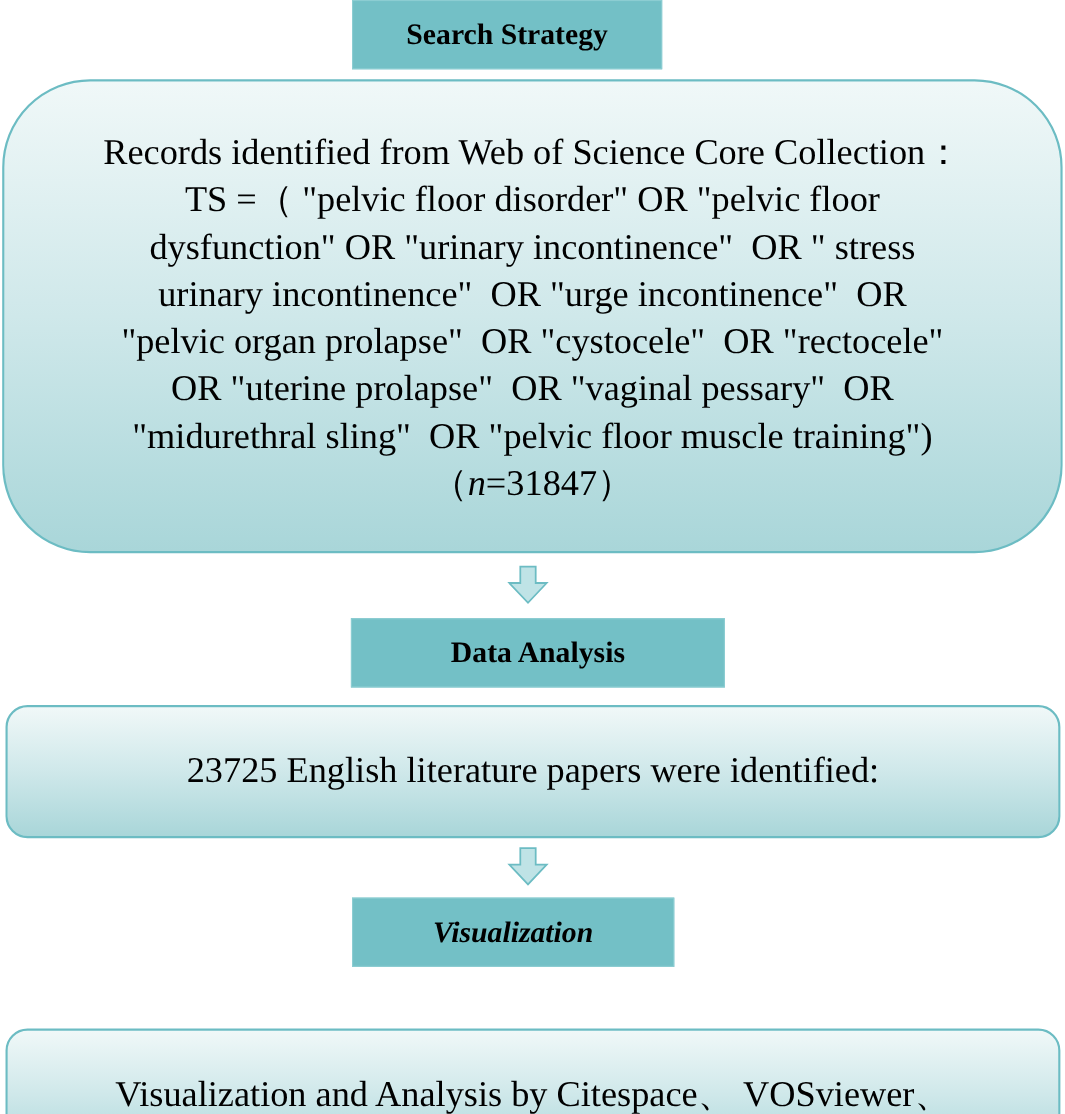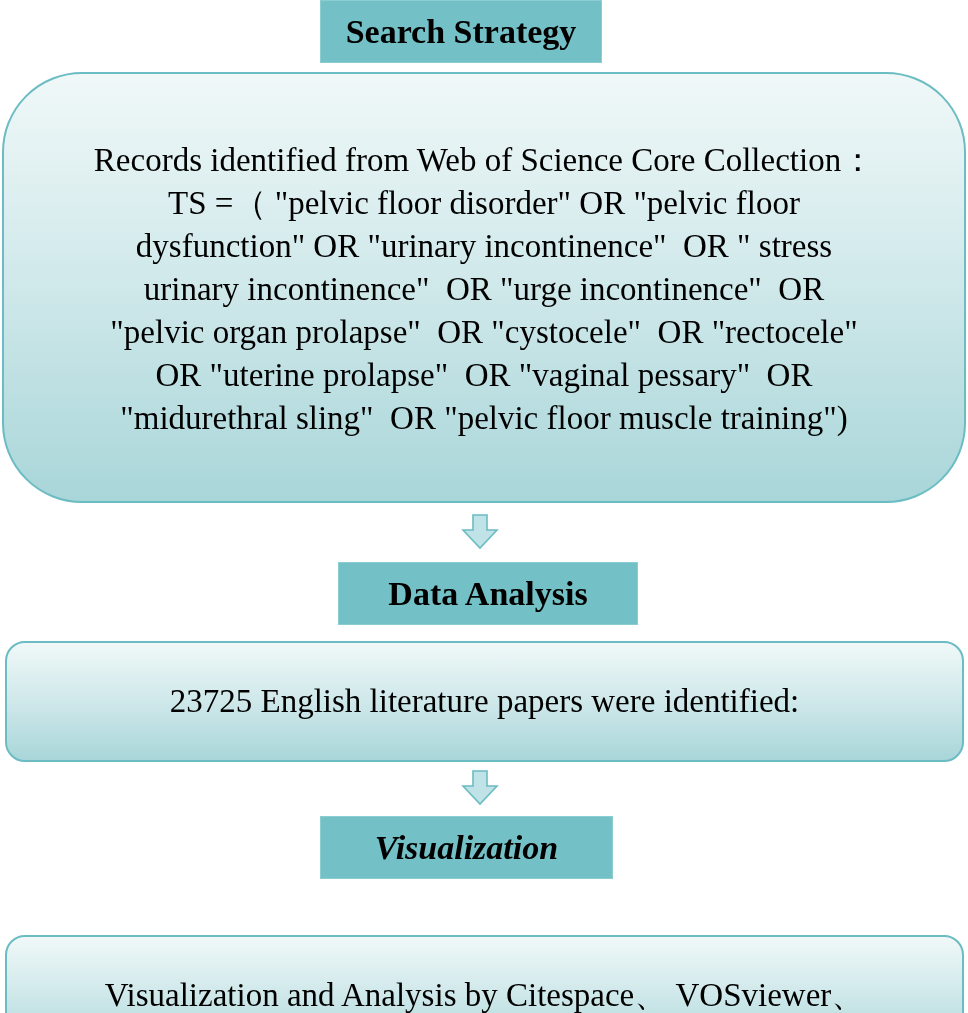--- a/index.html
+++ b/index.html
@@ -1,21 +1,21 @@
 <!DOCTYPE html>
 <html><head>
 <meta charset="utf-8">
 <style>
   html, body { margin:0; padding:0; background:#ffffff; }
   body { width:968px; height:1013px; position:relative; overflow:hidden;
          font-family:"Liberation Serif","DejaVu Serif",serif; color:#000; }
   .header {
     position:absolute; background:#73c0c6; border:1px solid #8ccdd2;
     display:flex; align-items:center; justify-content:center;
-    font-weight:bold; font-size:34px; box-sizing:border-box;
+    font-weight:bold; font-size:27px; box-sizing:border-box;
   }
   .box {
     position:absolute; box-sizing:border-box;
     border:2px solid #6cbcc3;
     background:linear-gradient(to bottom, #f0f8f8 0%, #cfe8ea 50%, #a9d6d9 100%);
     display:flex; flex-direction:column; align-items:center; justify-content:center;
     text-align:center; font-size:33px; line-height:43px;
   }
   .arrow { position:absolute; }
   .line { display:block; white-space:pre; }
@@ -29,27 +29,28 @@
 </div>
 
 <div class="box" style="left:2px; top:72px; width:964px; height:431px; border-radius:80px; padding-top:4px;">
   <span class="line">Records identified from Web of Science Core Collection：</span>
   <span class="line">TS =（ "pelvic floor disorder" OR "pelvic floor</span>
   <span class="line">dysfunction" OR "urinary incontinence"  OR " stress</span>
   <span class="line">urinary incontinence"  OR "urge incontinence"  OR</span>
   <span class="line">"pelvic organ prolapse"  OR "cystocele"  OR "rectocele"</span>
   <span class="line">OR "uterine prolapse"  OR "vaginal pessary"  OR</span>
   <span class="line">"midurethral sling"  OR "pelvic floor muscle training")</span>
+  <span class="line"><span>（</span><i>n</i><span>=31847）</span></span>
 </div>
 
 <svg class="arrow" style="left:461px; top:514px;" width="38" height="36" viewBox="0 0 38 36">
   <polygon points="12,1 26,1 26,16 36,16 19,34 2,16 12,16" fill="#bfe3e6" stroke="#6cbcc3" stroke-width="1.6"></polygon>
 </svg>
 
-<div class="header" style="left:338px; top:562px; width:300px; height:63px;">
+<div class="header" style="left:319px; top:562px; width:340px; height:63px;">
   <span>Data Analysis</span>
 </div>
 
 <div class="box" style="left:5px; top:641px; width:959px; height:121px; border-radius:20px;">
   <span class="line">23725 English literature papers were identified:</span>
 </div>
 
 <svg class="arrow" style="left:461px; top:770px;" width="38" height="36" viewBox="0 0 38 36">
   <polygon points="12,1 26,1 26,16 36,16 19,34 2,16 12,16" fill="#bfe3e6" stroke="#6cbcc3" stroke-width="1.6"></polygon>
 </svg>

